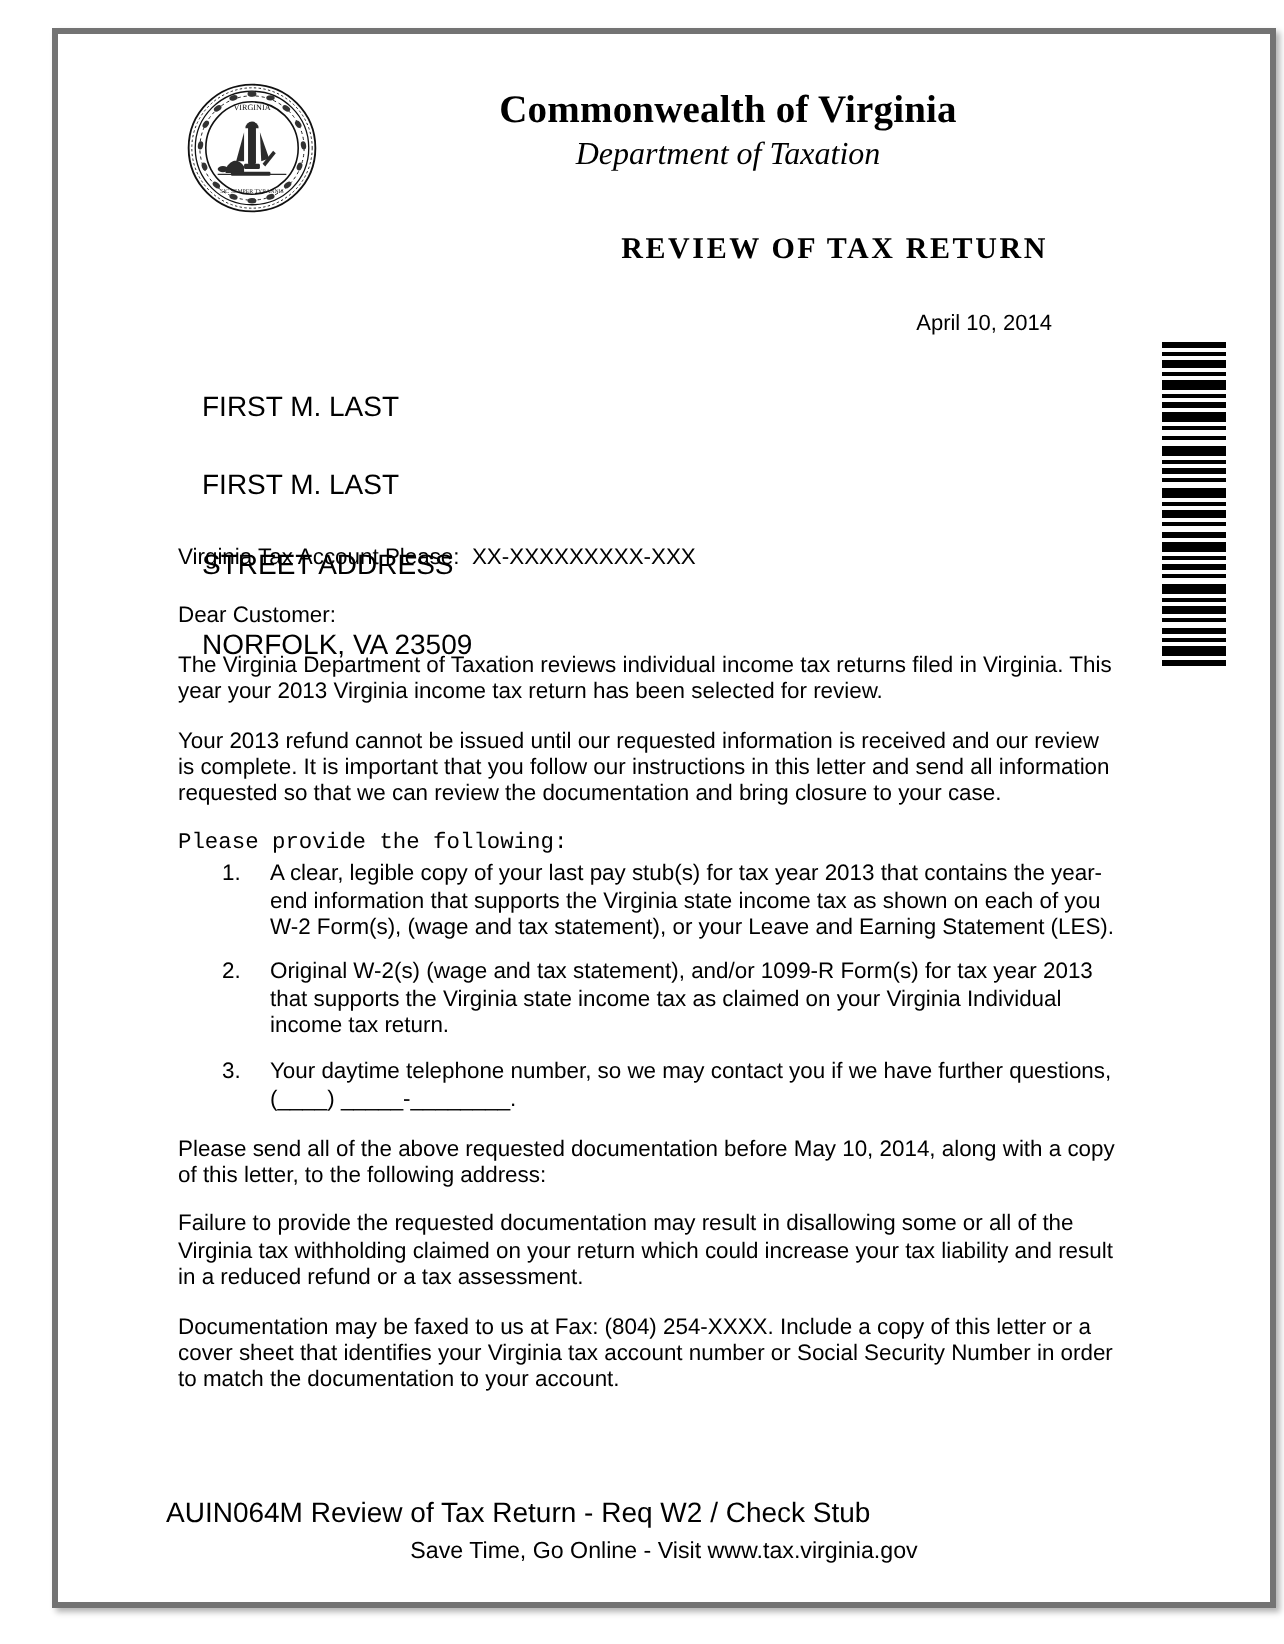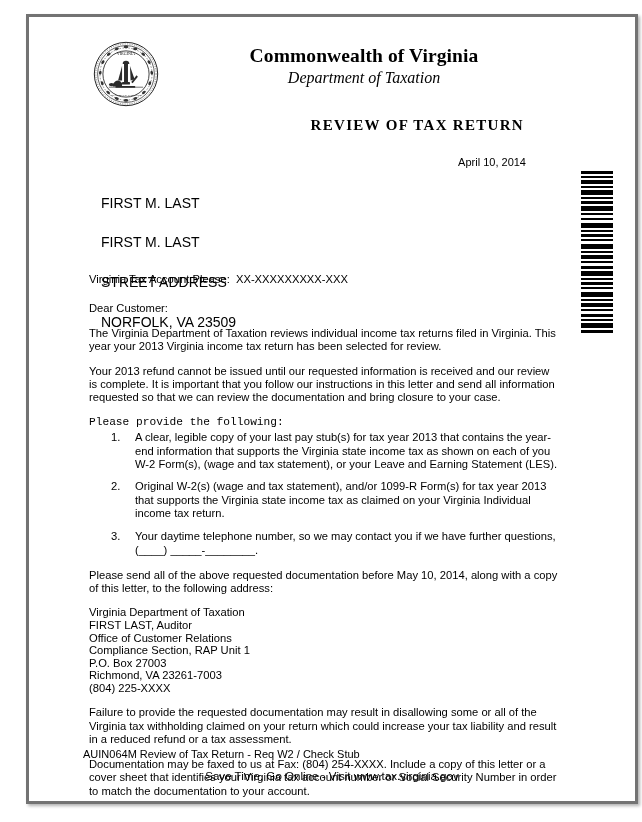--- a/index.html
+++ b/index.html
@@ -165,21 +165,21 @@
     margin-bottom: 12px;
     line-height: 12.6px;
   }
   .addr-block div { white-space: pre; }
 
   
   #form-code {
     position: absolute;
     left: 54px;
     top: 731px;
-    font-size: 11px;
+    font-size: 14px;
     color: #000;
   }
   #tagline {
     position: absolute;
     left: 0;
     top: 752px;
     width: 100%;
     text-align: center;
     font-size: 11.6px;
     font-weight: normal;
@@ -317,29 +317,20 @@
       </li>
       <li>
         <span class="num">3.</span>
         <span>Your daytime telephone number, so we may contact you if we have further questions,</span>
         <span class="phone-blank">(____) _____-________.</span>
       </li>
     </ol>
 
     <div class="para">Please send all of the above requested documentation before May 10, 2014, along with a copy of this letter, to the following address:</div>
 
-    <div class="addr-block">
-      <div>Virginia Department of Taxation</div>
-      <div>FIRST LAST, Auditor</div>
-      <div>Office of Customer Relations</div>
-      <div>Compliance Section, RAP Unit 1</div>
-      <div>P.O. Box 27003</div>
-      <div>Richmond, VA 23261-7003</div>
-      <div>(804) 225-XXXX</div>
-    </div>
 
     <div class="para">Failure to provide the requested documentation may result in disallowing some or all of the Virginia tax withholding claimed on your return which could increase your tax liability and result in a reduced refund or a tax assessment.</div>
 
     <div class="para">Documentation may be faxed to us at Fax: (804) 254-XXXX. Include a copy of this letter or a cover sheet that identifies your Virginia tax account number or Social Security Number in order to match the documentation to your account.</div>
   </div>
 
   <div id="form-code">AUIN064M Review of Tax Return - Req W2 / Check Stub</div>
 
   <div id="tagline">Save Time, Go Online - Visit www.tax.virginia.gov</div>
 

